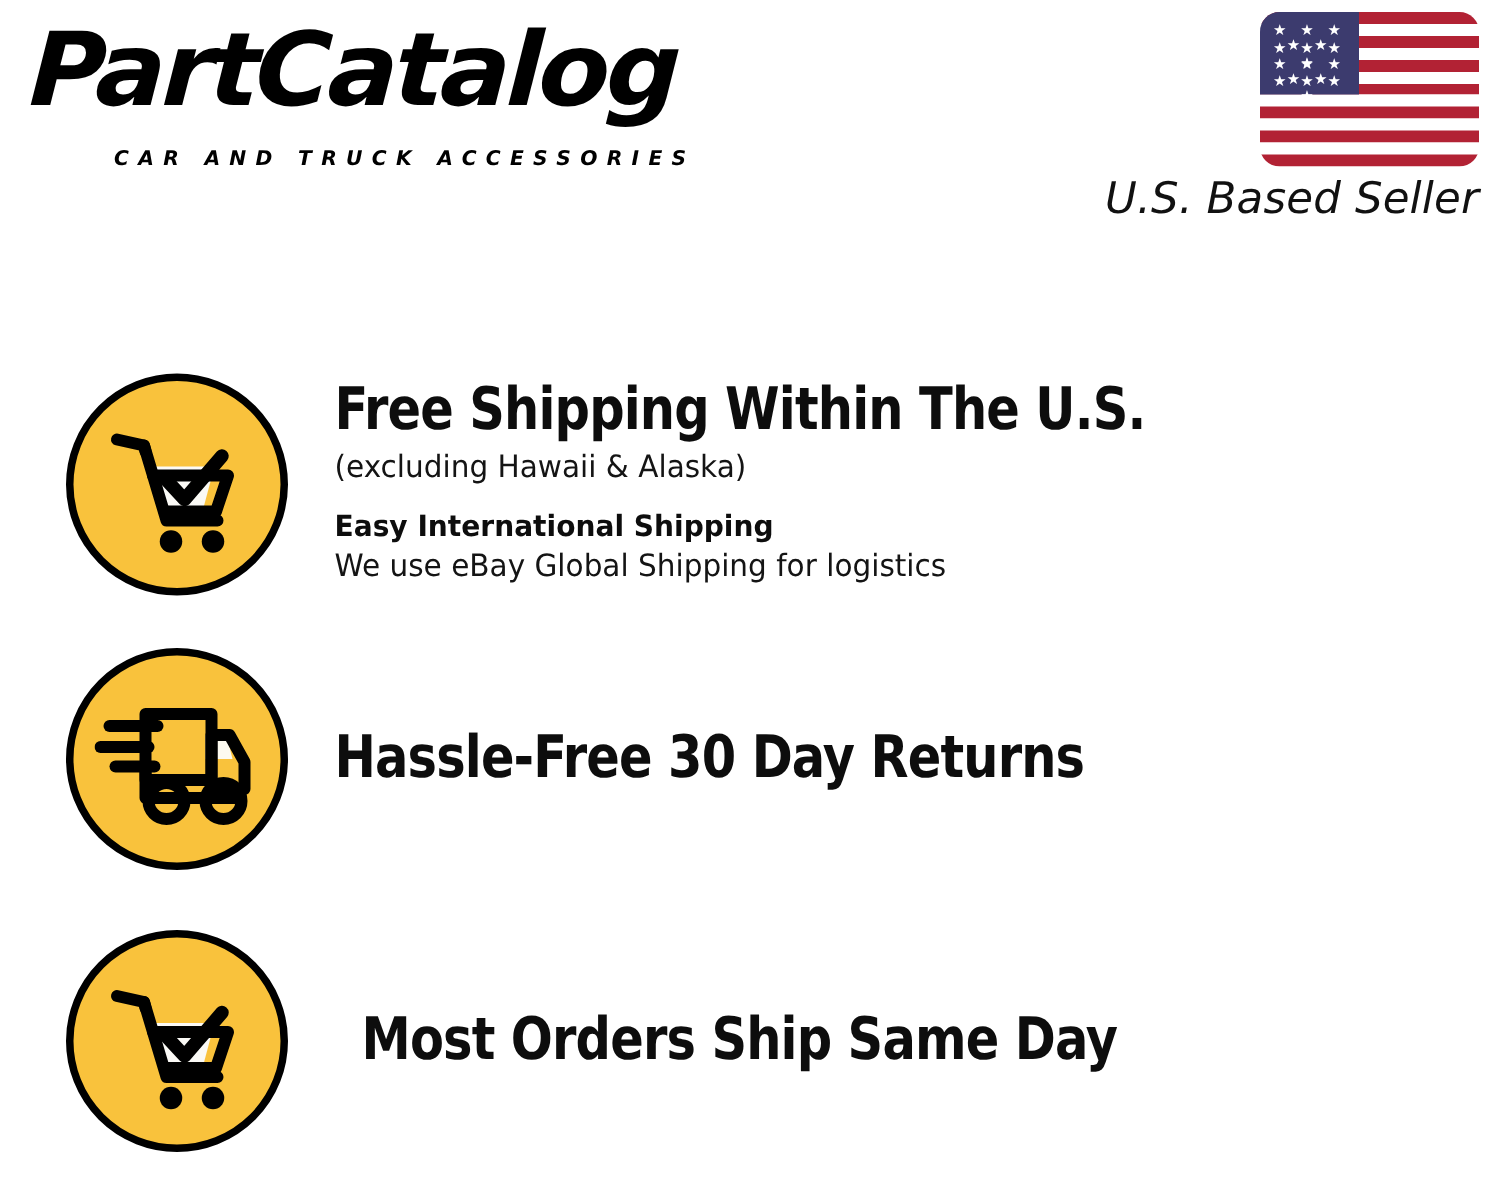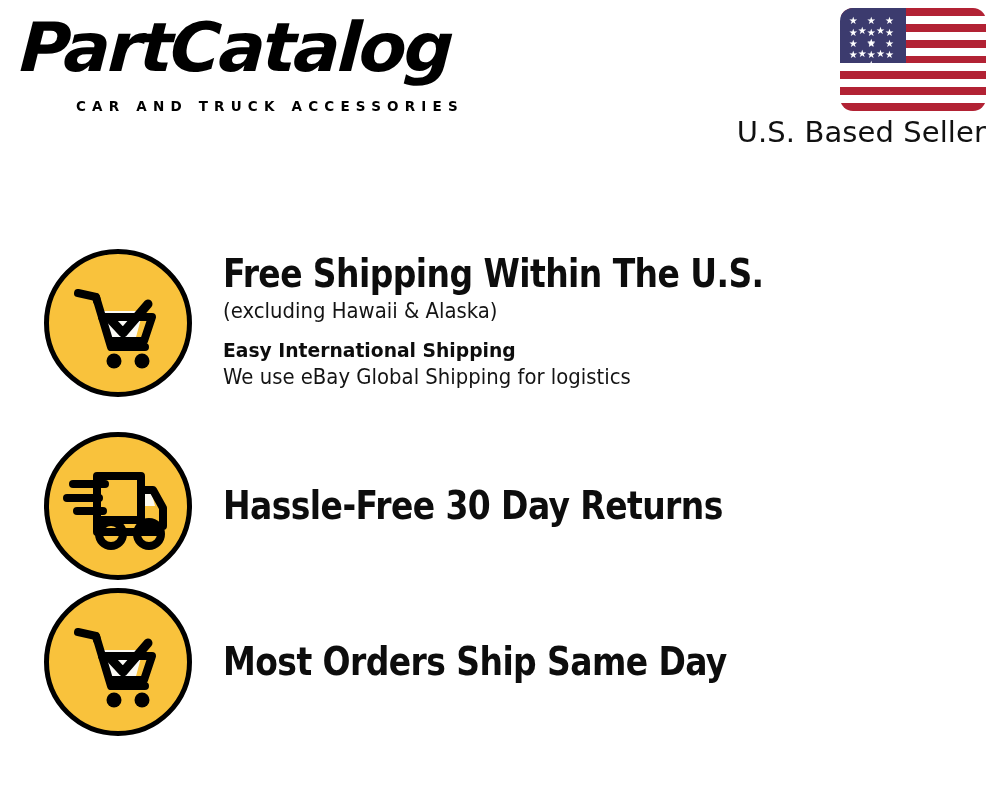--- a/index.html
+++ b/index.html
@@ -47,20 +47,21 @@
     white-space: nowrap;
     transform: scaleX(1.02) skewX(-3deg);
     transform-origin: left top;
   }
   #brand-tagline {
     position: absolute;
     left: 54px;
     top: 80px;
     font-family: "DejaVu Sans", sans-serif;
     font-size: 13.5px;
+    font-style: italic;
     font-weight: 700;
     letter-spacing: 6.2px;
     color: #000000;
     white-space: nowrap;
   }
 
   
   #seller-badge {
     position: absolute;
     right: 14px;
@@ -105,33 +106,34 @@
   }
   #seller-label {
     display: block;
     margin-top: 4px;
     font-family: "DejaVu Sans", sans-serif;
     font-size: 29px;
     font-weight: 400;
     letter-spacing: 0.1px;
     color: #111111;
     white-space: nowrap;
+    font-style: italic;
   }
 
   
   .feature-row {
     position: absolute;
     left: 0;
     width: 1000px;
     display: flex;
     align-items: center;
   }
   #feature-row-0 { top: 240px; height: 165px; }
   #feature-row-1 { top: 427px; height: 158px; }
-  #feature-row-2 { top: 583px; height: 158px; }
+  #feature-row-2 { top: 615px; height: 158px; gap: 18px; }
 
   .feature-icon {
     width: 156px;
     flex: 0 0 156px;
     display: flex;
     justify-content: center;
     align-items: center;
     margin-left: 40px;
   }
   .icon-circle {

